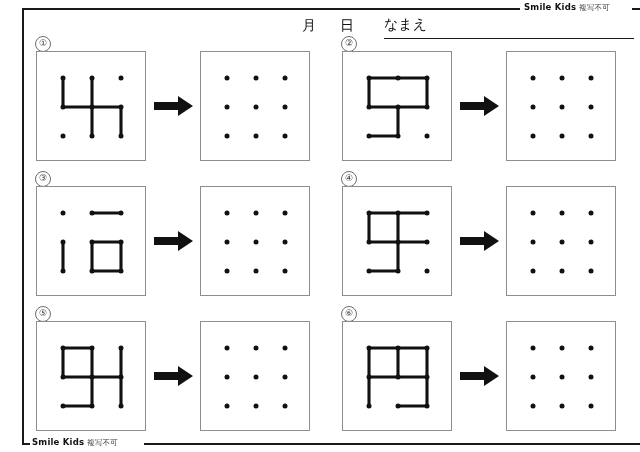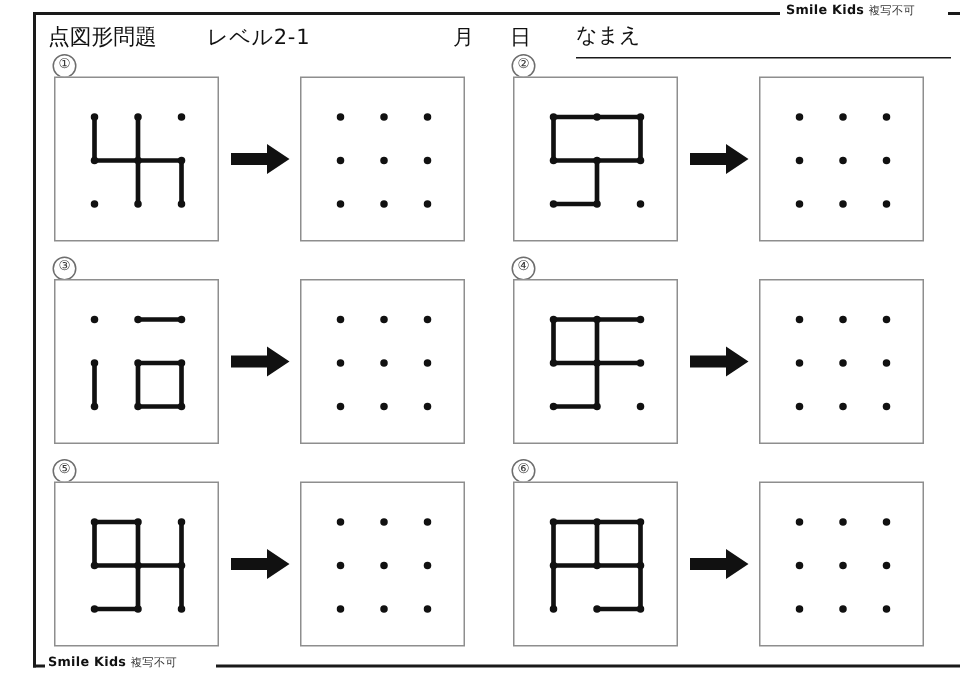--- a/index.html
+++ b/index.html
@@ -148,22 +148,20 @@
 
   <div class="brand brand-top">
     <span class="brand-name">Smile Kids</span><span class="brand-note">複写不可</span>
   </div>
 
   <div class="brand brand-bottom">
     <span class="brand-name">Smile Kids</span><span class="brand-note">複写不可</span>
   </div>
 
   <div id="header">
-    <div class="hdr-item" id="hdr-title">点図形問題</div>
-    <div class="hdr-item" id="hdr-level">レベル2-1</div>
     <div class="hdr-item" id="hdr-month">月</div>
     <div class="hdr-item" id="hdr-day">日</div>
     <div class="hdr-item" id="hdr-name">なまえ</div>
     <div id="name-rule"></div>
   </div>
 
   <div id="problems">
       <div class="problem col-left row-1">
         <div class="prob-index">①</div>
         <div class="panel panel-question">

